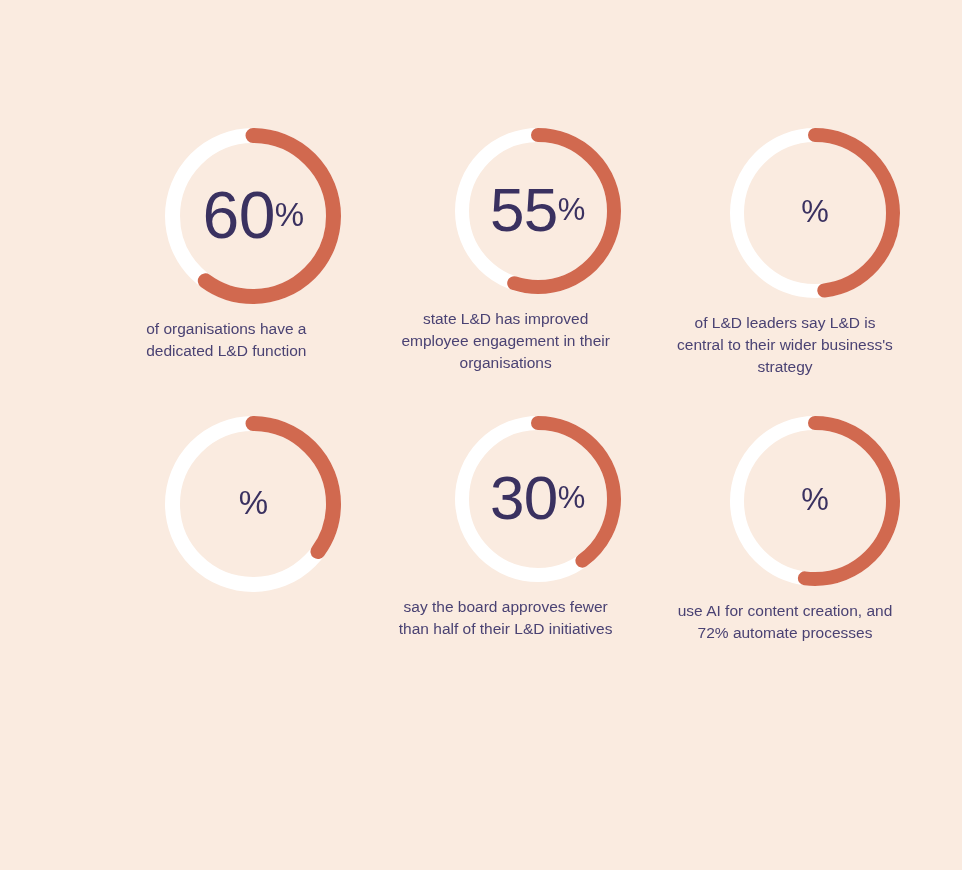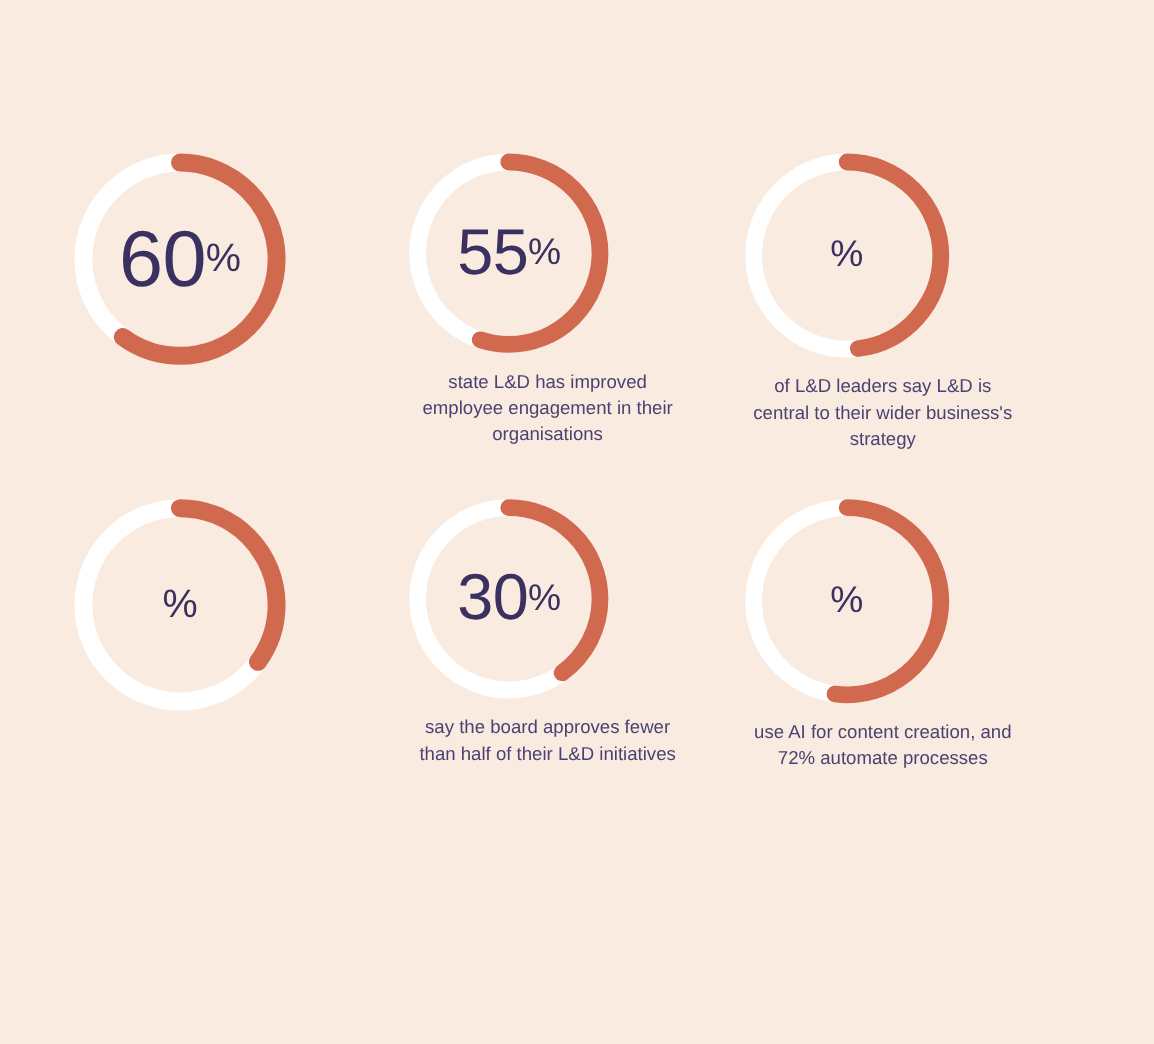--- a/index.html
+++ b/index.html
@@ -30,21 +30,21 @@
     display: grid;
     grid-template-columns: repeat(3, 1fr);
     grid-template-rows: auto auto;
     row-gap: 38px;
     column-gap: 0px;
   }
 
   .stat-cell {
     display: flex;
     flex-direction: column;
-    align-items: flex-start;
+    align-items: flex-end;
   }
 
   .donut-wrap {
     position: relative;
     display: block;
   }
 
   .donut-wrap svg {
     display: block;
     overflow: visible;
@@ -84,39 +84,40 @@
     font-size: 15.5px;
     line-height: 1.42;
     text-align: center;
     max-width: 230px;
     font-weight: 400;
   }
 
   
   .size-lg .pct-value { font-size: 66px; }
   .size-lg .pct-sign  { font-size: 33px; }
-  .size-md .pct-value { font-size: 54px; }
+  .size-md .pct-value { font-size: 62px; }
   .size-md .pct-sign  { font-size: 31px; }
 </style>
 </head>
 <body style="background: rgb(250, 235, 224);">
 
 <div class="infographic">
   <div class="stat-grid" id="stat-grid">
       <div class="stat-cell size-lg">
         <div class="donut-wrap" style="width: 176px; height: 176px;">
           <svg width="176" height="176" viewBox="0 0 176 176">
             <circle cx="88" cy="88" r="80.5" fill="none" stroke="#ffffff" stroke-width="15" stroke-linecap="round"></circle>
             <circle cx="88" cy="88" r="80.5" fill="none" stroke="#d1694f" stroke-width="15" stroke-linecap="round" stroke-dasharray="303.477850336774 202.31856689118268" transform="rotate(-90 88 88)"></circle>
           </svg>
           <div class="donut-center">
             <span class="pct-value">60</span>
             <span class="pct-sign">%</span>
           </div>
         </div>
+        <div class="caption">of organisations have a dedicated L&amp;D function</div>
       </div>
       <div class="stat-cell size-md">
         <div class="donut-wrap" style="width: 166px; height: 166px;">
           <svg width="166" height="166" viewBox="0 0 166 166">
             <circle cx="83" cy="83" r="76" fill="none" stroke="#ffffff" stroke-width="14" stroke-linecap="round"></circle>
             <circle cx="83" cy="83" r="76" fill="none" stroke="#d1694f" stroke-width="14" stroke-linecap="round" stroke-dasharray="262.6371458401067 214.8849375055418" transform="rotate(-90 83 83)"></circle>
           </svg>
           <div class="donut-center">
             <span class="pct-value">55</span>
             <span class="pct-sign">%</span>

